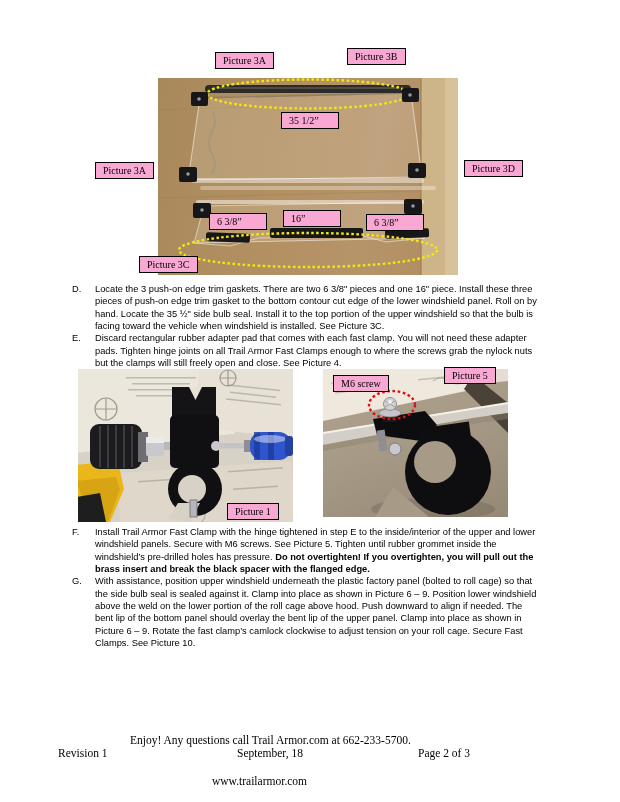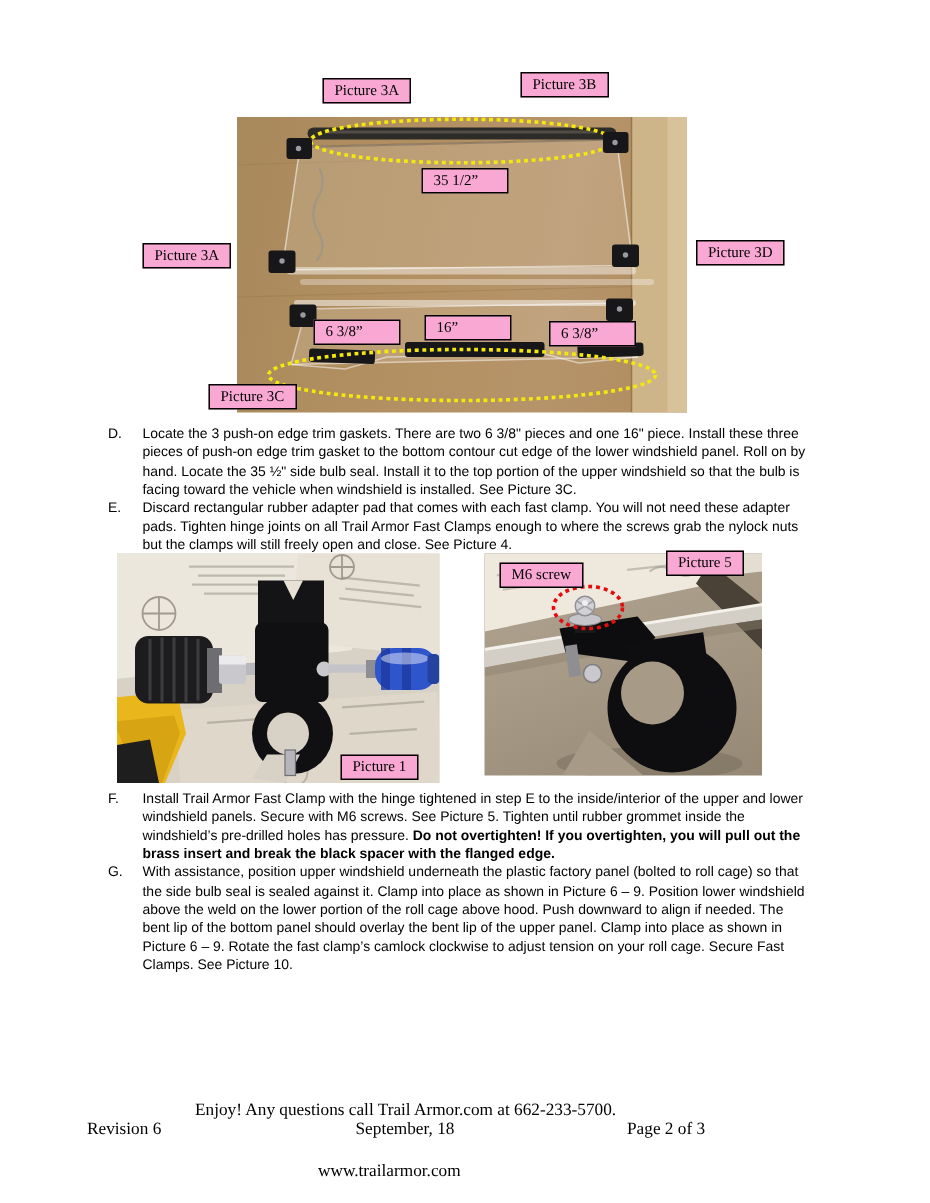--- a/index.html
+++ b/index.html
@@ -235,17 +235,17 @@
 
 <div class="steps" style="top:526px;">
   <div class="step">
     <span class="letter">F.</span><span>Install Trail Armor Fast Clamp with the hinge tightened in step E to the inside/interior of the upper and lower windshield panels.  Secure with M6 screws.  See Picture 5. Tighten until rubber grommet inside the windshield’s pre-drilled holes has pressure.  </span><span class="boldseg">Do not overtighten!  If you overtighten, you will pull out the brass insert and break the black spacer with the flanged edge.</span>
   </div>
   <div class="step">
     <span class="letter">G.</span><span>With assistance, position upper windshield underneath the plastic factory panel (bolted to roll cage) so that the side bulb seal is sealed against it. Clamp into place as shown in Picture 6 – 9.  Position lower windshield above the weld on the lower portion of the roll cage above hood.  Push downward to align if needed.  The bent lip of the bottom panel should overlay the bent lip of the upper panel.  Clamp into place as shown in Picture 6 – 9.  Rotate the fast clamp’s camlock clockwise to adjust tension on your roll cage. Secure Fast Clamps. See Picture 10.</span>
   </div>
 </div>
 
-<div class="footer" style="left:58px;top:747px;">Revision 6</div>
+<div class="footer" style="left:58px;top:747px;">Revision 1</div>
 <div class="footer" style="left:237px;top:747px;">September, 18</div>
 <div class="footer" style="left:418px;top:747px;">Page 2 of 3</div>
 <div class="footer" style="left:130px;top:734px;">Enjoy!  Any questions call Trail Armor.com at 662-233-5700.</div>
 <div class="footer" style="left:212px;top:775px;">www.trailarmor.com</div>
 
 </body></html>

